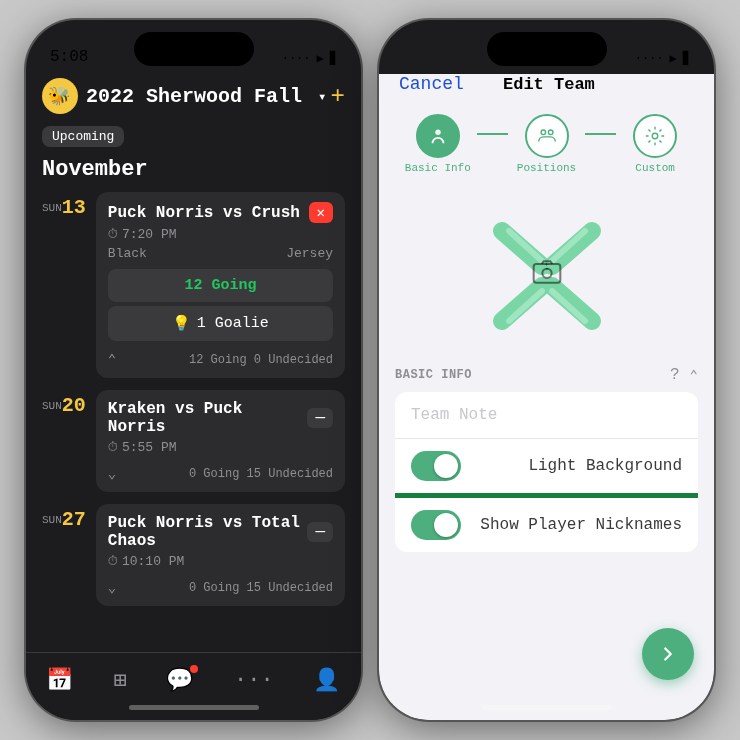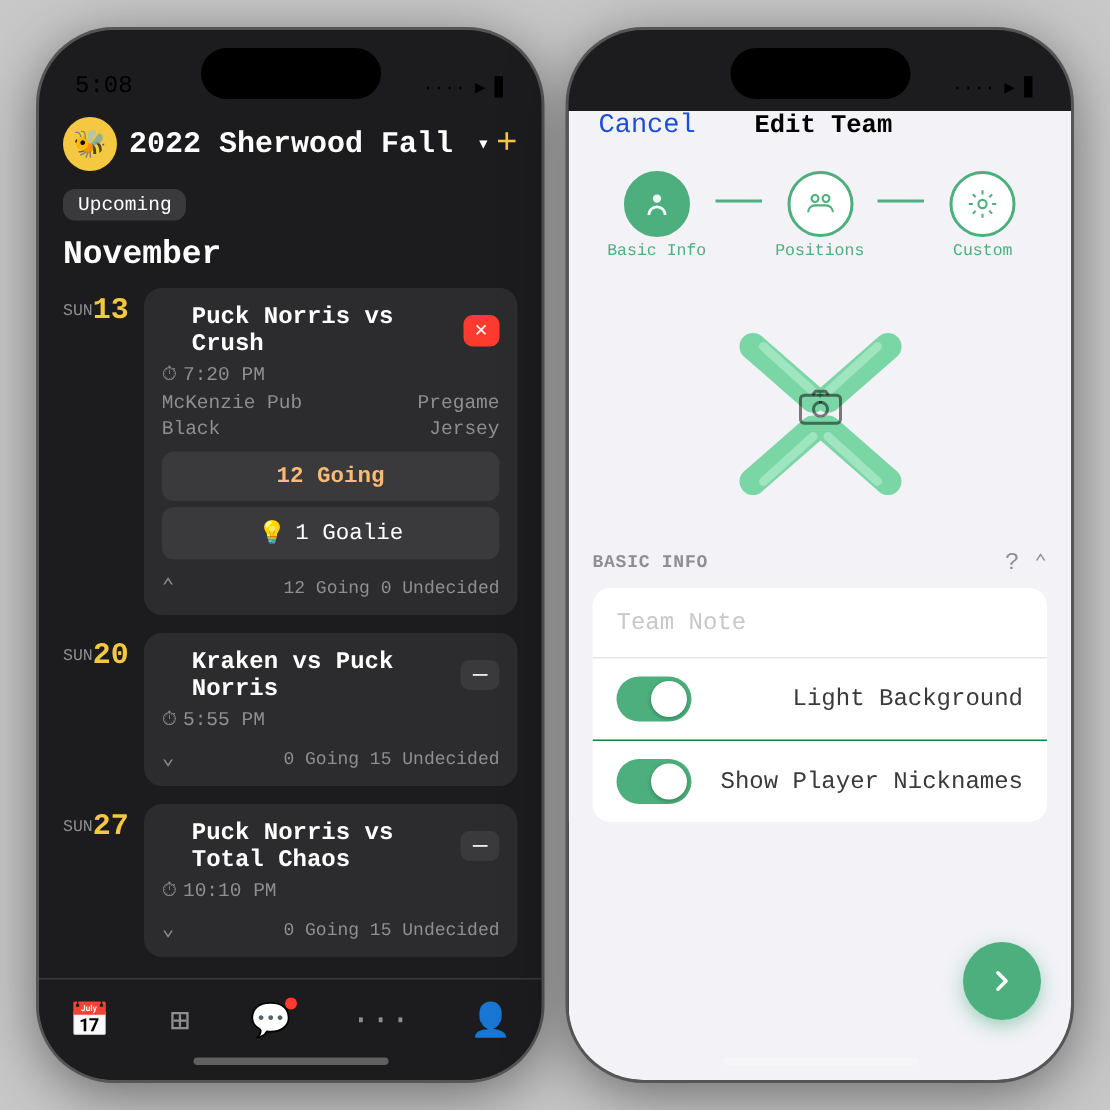--- a/index.html
+++ b/index.html
@@ -160,21 +160,20 @@
       flex: 1;
       background: #2c2c2e;
       border-radius: 12px;
       padding: 10px 12px;
     }
     .game-card-header {
       display: flex;
       align-items: center;
       justify-content: space-between;
       margin-bottom: 4px;
-      margin-left: 20px;
     }
     .game-title {
       color: #fff;
       font-size: 16px;
       font-weight: 700;
       flex: 1;
     }
     .red-x-btn {
       background: #ff3b30;
       border-radius: 6px;
@@ -204,21 +203,21 @@
       justify-content: space-between;
       color: #8e8e93;
       font-size: 13px;
       margin-bottom: 2px;
     }
     .game-going-btn {
       background: #3a3a3c;
       border-radius: 8px;
       padding: 8px 0;
       text-align: center;
-      color: #fdba74;
+      color: #22c55e;
       font-size: 15px;
       font-weight: 600;
       margin: 8px 0 4px;
     }
     .game-goalie-btn {
       background: #3a3a3c;
       border-radius: 8px;
       padding: 8px 0;
       text-align: center;
       color: #fff;
@@ -415,21 +414,21 @@
     .color-dot {
       width: 28px; height: 28px;
       border-radius: 50%;
       background: #7bd6a6;
     }
     
     .toggle-row {
       display: flex;
       align-items: center;
       padding: 12px 16px;
-      border-bottom: 1px solid #15803d;
+      border-bottom: 5px solid #15803d;
     }
     .toggle-row:last-child { border-bottom: none; }
     .toggle-label {
       flex: 1;
       text-align: right;
       font-size: 16px;
       color: #3a3a3c;
     }
     .toggle-switch {
       width: 50px;
@@ -526,24 +525,20 @@
             <span class="date-num">13</span>
           </div>
           <div class="game-card">
             <div class="game-card-header">
               <span class="game-title">Puck Norris vs Crush</span>
               <span class="red-x-btn">✕</span>
             </div>
             <div class="game-time-row">
               <span>⏱</span>
               <span>7:20 PM</span>
-            </div>
-            <div class="game-meta-row">
-              <span>McKenzie Pub</span>
-              <span>Pregame</span>
             </div>
             <div class="game-meta-row">
               <span>Black</span>
               <span>Jersey</span>
             </div>
             <div class="game-going-btn">12 Going</div>
             <div class="game-goalie-btn">
               <span>💡</span>
               <span>1 Goalie</span>
             </div>

